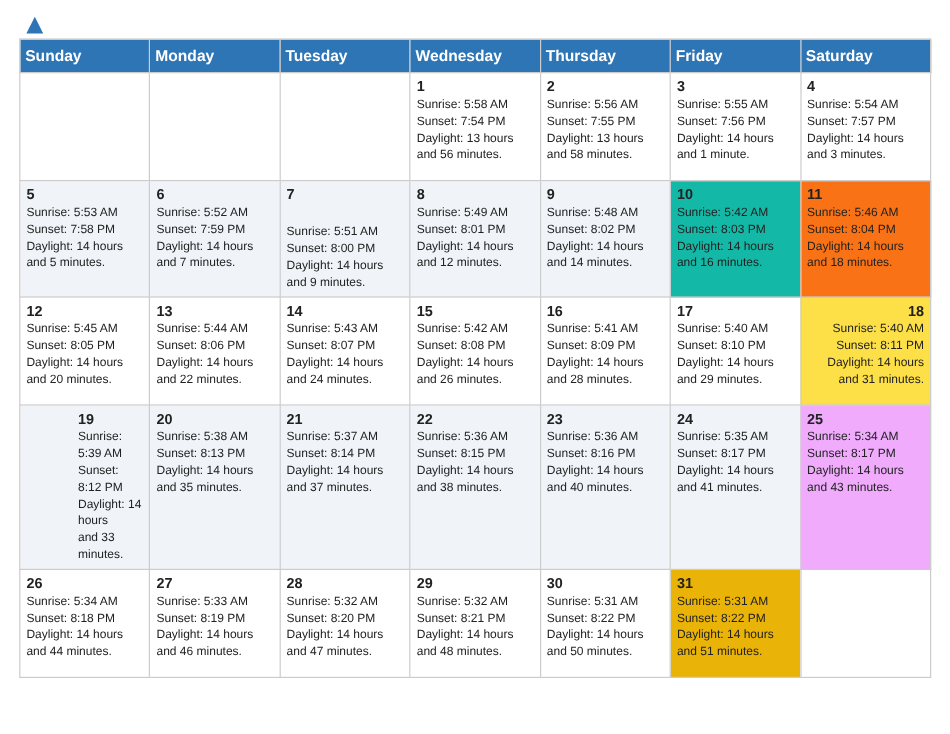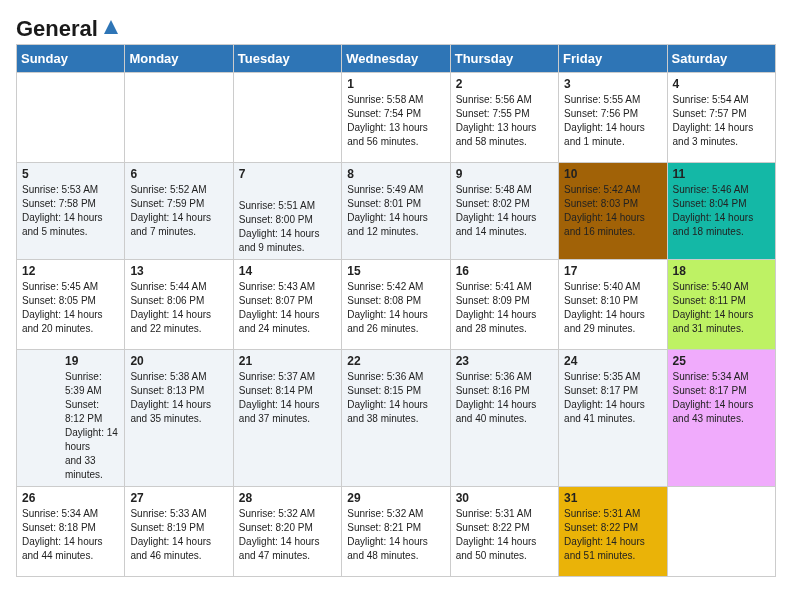--- a/index.html
+++ b/index.html
@@ -77,21 +77,20 @@
       line-height: 1.4;
       color: #222;
     }
   </style>
 </head>
 <body>
 
 <div class="header">
   <div class="logo">
     <div class="logo-line">
-      <span style="font-size:22px;font-weight:bold;color:#1a1a1a;">General</span>
       <svg width="22" height="18" viewBox="0 0 22 18" style="margin-left:2px;margin-top:-4px;">
         <polygon points="4,16 18,16 11,2" fill="#2e75b6"></polygon>
       </svg>
     </div>
     <div style="font-size:22px;font-weight:bold;color:#2e75b6;margin-top:-6px;"></div>
   </div>
   <div class="title-area">
     <div class="month-title"></div>
     <div class="location"></div>
   </div>
@@ -172,28 +171,28 @@
 Daylight: 14 hours
 and 12 minutes.</div>
         </td>
         <td style="background: rgb(240, 244, 248);">
           <span class="day-num">9</span>
           <div class="cell-content" style="white-space: pre-line;">Sunrise: 5:48 AM
 Sunset: 8:02 PM
 Daylight: 14 hours
 and 14 minutes.</div>
         </td>
-        <td style="background: #a16207;">
+        <td style="background: #14b8a6;">
           <span class="day-num">10</span>
           <div class="cell-content" style="white-space: pre-line;">Sunrise: 5:42 AM
 Sunset: 8:03 PM
 Daylight: 14 hours
 and 16 minutes.</div>
         </td>
-        <td style="background: #14b8a6;">
+        <td style="background: #f97316;">
           <span class="day-num">11</span>
           <div class="cell-content" style="white-space: pre-line;">Sunrise: 5:46 AM
 Sunset: 8:04 PM
 Daylight: 14 hours
 and 18 minutes.</div>
         </td>
       </tr>
       <tr>
         <td style="background: rgb(255, 255, 255);">
           <span class="day-num">12</span>
@@ -230,21 +229,21 @@
 Daylight: 14 hours
 and 28 minutes.</div>
         </td>
         <td style="background: rgb(255, 255, 255);">
           <span class="day-num">17</span>
           <div class="cell-content" style="white-space: pre-line;">Sunrise: 5:40 AM
 Sunset: 8:10 PM
 Daylight: 14 hours
 and 29 minutes.</div>
         </td>
-        <td style="background: #bef264;">
+        <td style="background: #fde047; text-align: right;">
           <span class="day-num">18</span>
           <div class="cell-content" style="white-space: pre-line;">Sunrise: 5:40 AM
 Sunset: 8:11 PM
 Daylight: 14 hours
 and 31 minutes.</div>
         </td>
       </tr>
       <tr>
         <td style="background: rgb(240, 244, 248); padding-left: 48px;">
           <span class="day-num">19</span>

